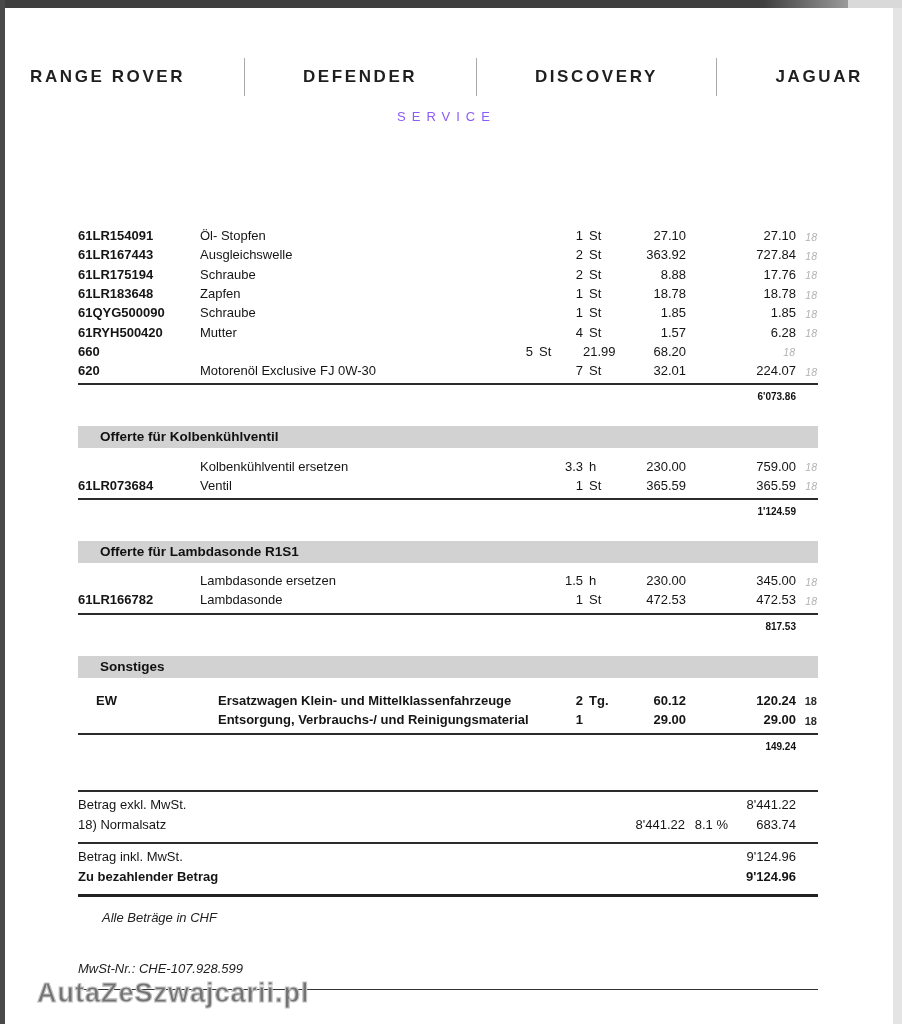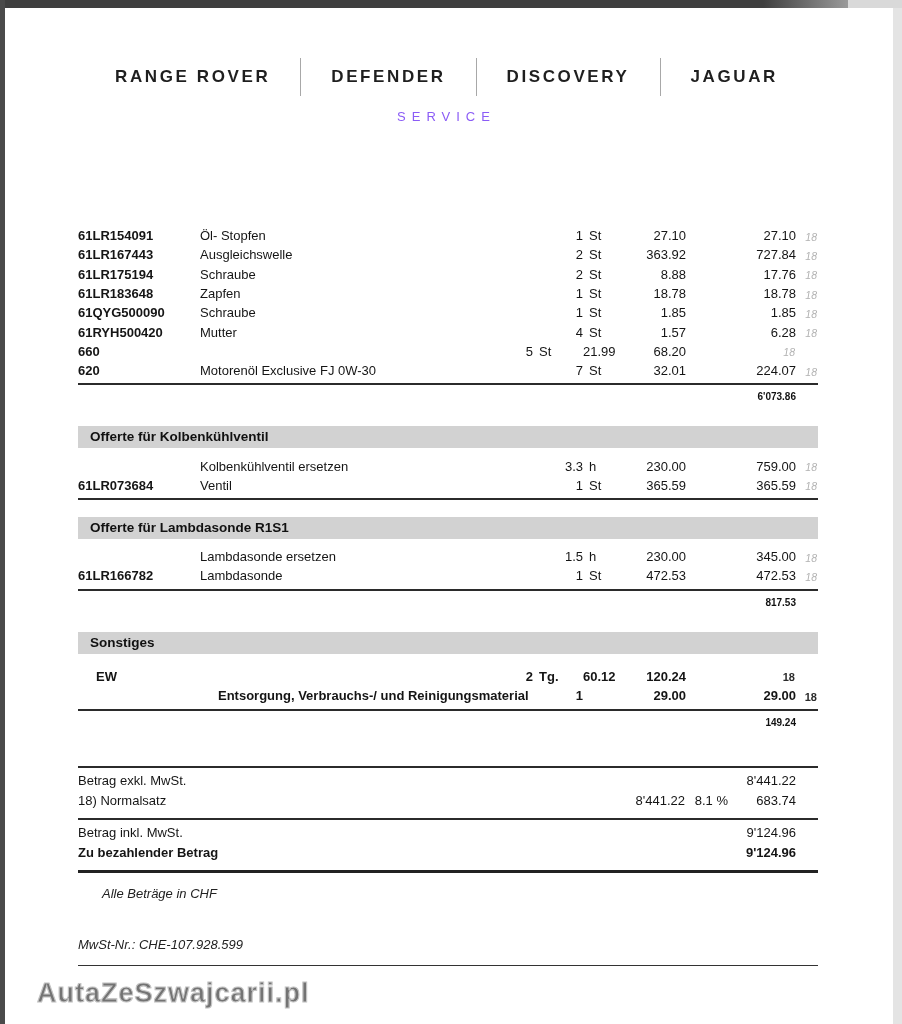--- a/index.html
+++ b/index.html
@@ -4,40 +4,40 @@
 <style>
   html,body{margin:0;padding:0;background:#ededed;font-family:"Liberation Sans",sans-serif;}
   .page{position:relative;width:902px;height:1024px;background:#ffffff;overflow:hidden;}
   
   .edge-top{position:absolute;top:0;left:0;width:848px;height:8px;background:linear-gradient(to right,#3f3f3f 0,#3f3f3f 90%,#9a9a9a 100%);}
   .edge-top-corner{position:absolute;top:0;left:848px;right:0;height:8px;background:#d9d9d9;}
   .edge-left{position:absolute;top:0;left:0;width:5px;height:100%;background:#4a4a4a;}
   .edge-right{position:absolute;top:8px;right:0;width:9px;height:1016px;background:#e4e4e4;}
 
   
-  .brandbar{position:absolute;top:58px;left:0;right:9px;display:flex;justify-content:center;align-items:center;}
+  .brandbar{position:absolute;top:58px;left:0;right:9px;display:flex;justify-content:space-between;align-items:center;}
   .brand{font-weight:bold;font-size:17px;letter-spacing:2.6px;color:#1f1f1f;padding:0 30px;white-space:nowrap;}
   .brand-sep{width:1px;height:38px;background:#a8a8a8;}
   .service{position:absolute;top:109px;left:0;right:9px;text-align:center;color:#8b5cf6;letter-spacing:6px;font-size:13px;}
 
   
   .doc{position:absolute;left:78px;top:226px;width:740px;}
   .trow{display:grid;grid-template-columns:122px 1fr 50px 30px 73px 110px 22px;font-size:13px;height:19.3px;align-items:center;color:#151515;}
   .c-code{font-weight:bold;white-space:nowrap;}
   .c-desc{white-space:nowrap;overflow:hidden;}
   .c-qty{text-align:right;}
   .c-unit{padding-left:6px;}
   .c-price,.c-total{text-align:right;}
   .c-tax{font-size:10.5px;color:#b2b2b2;font-style:italic;text-align:right;padding-right:1px;padding-top:2px;}
   .bold-rows .trow{font-weight:bold;}
   .bold-rows .c-tax{color:#2b2b2b;font-style:normal;font-size:11px;}
   .rule{border-top:2px solid #2b2b2b;margin-top:3px;}
   .rule-thick{border-top:3px solid #222;}
   .subtotal{text-align:right;font-weight:bold;font-size:10px;color:#111;padding:6px 22px 0 0;height:18px;}
-  .secbar{background:#d2d2d2;height:22px;line-height:22px;font-weight:bold;font-size:13.5px;color:#111;padding-left:12px;margin-top:17px;}
+  .secbar{background:#d2d2d2;height:22px;line-height:22px;font-weight:bold;font-size:13.5px;color:#111;padding-left:22px;margin-top:17px;}
   .secrows{margin-top:8px;}
   .secrows-sonstiges{margin-top:13px;}
   .secrows-sonstiges .trow{height:19.5px;padding-left:18px;}
 
   
   .totals{margin-top:31px;}
   .totrow{display:grid;grid-template-columns:1fr 120px 43px 68px 22px;font-size:13px;height:20px;align-items:center;color:#151515;}
   .t-label{text-align:left;}
   .t-base,.t-rate,.t-amount{text-align:right;}
   .totrow.bold{font-weight:bold;}
@@ -164,20 +164,21 @@
             <div class="c-code">61LR073684</div>
             <div class="c-desc">Ventil</div>
             <div class="c-qty">1</div>
             <div class="c-unit">St</div>
             <div class="c-price">365.59</div>
             <div class="c-total">365.59</div>
             <div class="c-tax">18</div>
           </div>
         </div>
         <div class="rule"></div>
+        <div class="subtotal">1'124.59</div>
         <div class="secbar">Offerte für Lambdasonde R1S1</div>
         <div class="secrows">
           <div class="trow">
             <div class="c-code"></div>
             <div class="c-desc">Lambdasonde ersetzen</div>
             <div class="c-qty">1.5</div>
             <div class="c-unit">h</div>
             <div class="c-price">230.00</div>
             <div class="c-total">345.00</div>
             <div class="c-tax">18</div>
@@ -191,20 +192,21 @@
             <div class="c-total">472.53</div>
             <div class="c-tax">18</div>
           </div>
         </div>
         <div class="rule"></div>
         <div class="subtotal">817.53</div>
         <div class="secbar">Sonstiges</div>
         <div class="secrows bold-rows secrows-sonstiges">
           <div class="trow">
             <div class="c-code">EW</div>
+            <div class="c-desc">Ersatzwagen Klein- und Mittelklassenfahrzeuge</div>
             <div class="c-qty">2</div>
             <div class="c-unit">Tg.</div>
             <div class="c-price">60.12</div>
             <div class="c-total">120.24</div>
             <div class="c-tax">18</div>
           </div>
           <div class="trow">
             <div class="c-code"></div>
             <div class="c-desc">Entsorgung, Verbrauchs-/ und Reinigungsmaterial</div>
             <div class="c-qty">1</div>

